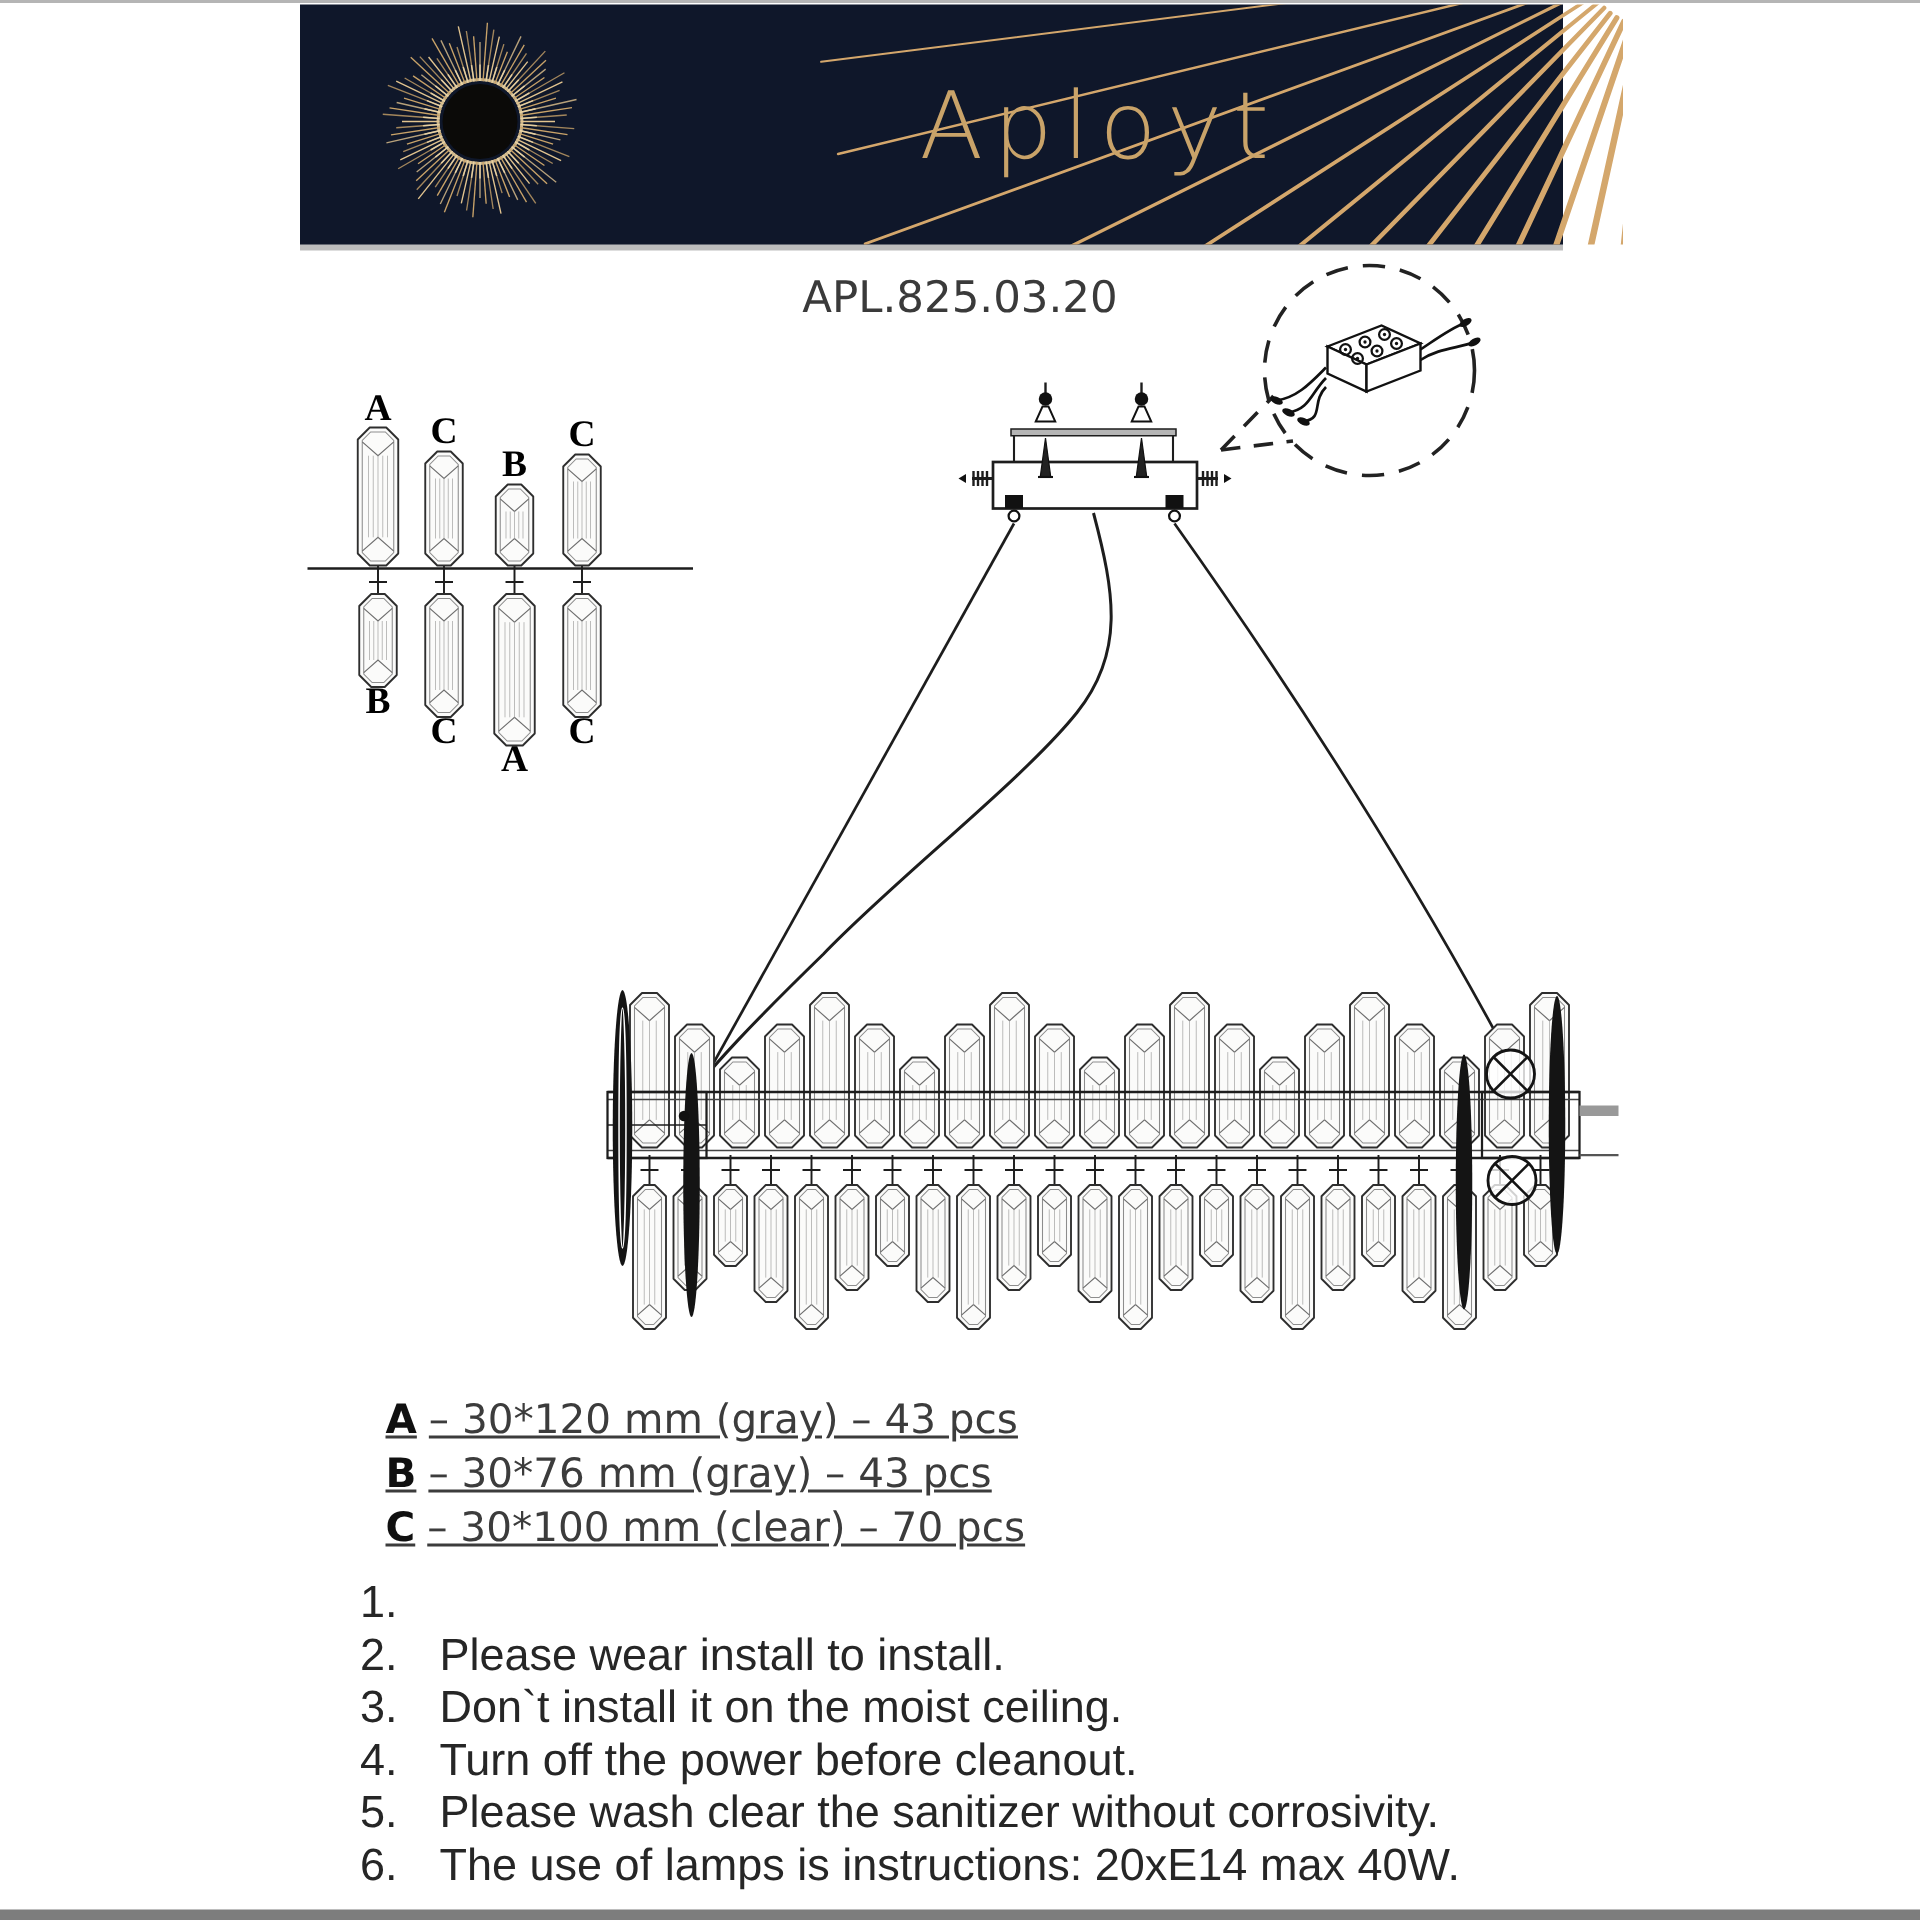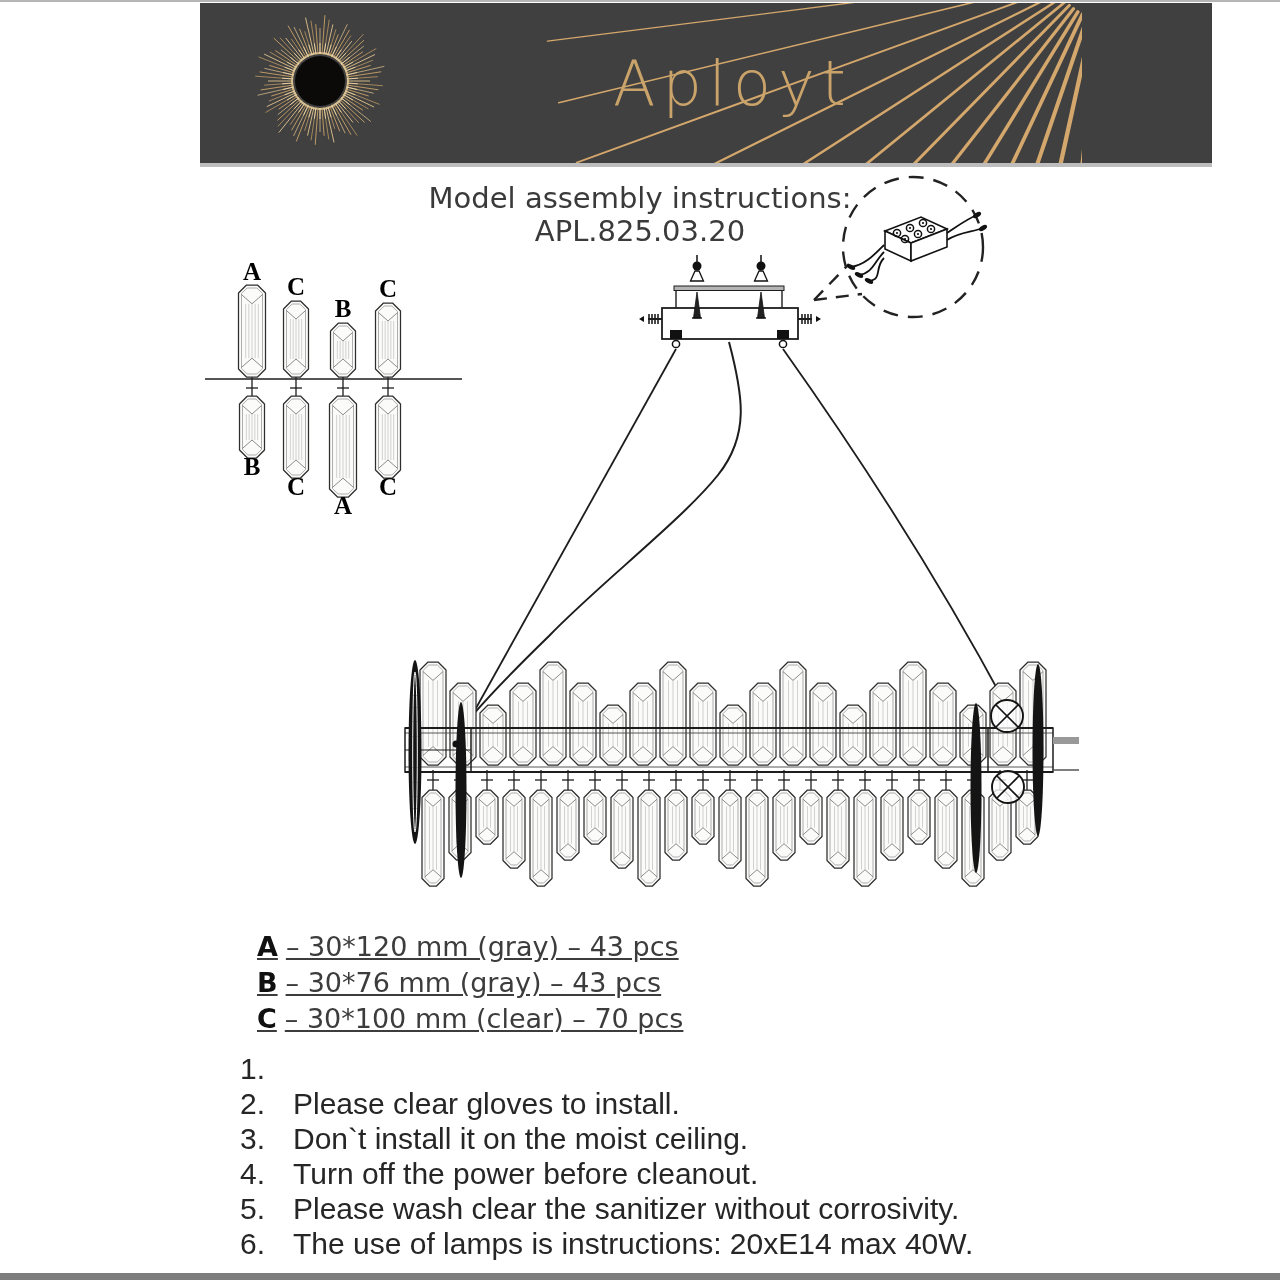--- a/index.html
+++ b/index.html
@@ -1,21 +1,21 @@
 <!DOCTYPE html>
 <html><head>
 <meta charset="utf-8">
 <style>
   html,body{margin:0;padding:0;background:#e8e8e8;}
   .page{position:relative;width:1280px;height:1280px;background:#ffffff;overflow:hidden;
         font-family:"Liberation Sans",sans-serif;}
   .edge-top{position:absolute;top:0;left:0;right:0;height:2px;background:#b5b5b5;}
   .edge-bottom{position:absolute;bottom:0;left:0;right:0;height:7px;background:#7d7d7d;}
 
-  .banner{position:absolute;left:200px;top:3px;width:1012px;height:160px;background:#404040;
+  .banner{position:absolute;left:200px;top:3px;width:842px;height:160px;background:#0f172a;
           box-shadow:0 4px 0 #bdbdbd;}
   .banner svg{position:absolute;left:0;top:0;}
   .brand{position:absolute;left:413px;top:44px;font-family:"DejaVu Sans",sans-serif;
          font-weight:200;font-size:62px;letter-spacing:7px;color:#c9a369;}
 
   .title-block{position:absolute;left:0;top:182px;width:1280px;text-align:center;
                font-family:"DejaVu Sans",sans-serif;color:#3a3a3a;}
   .title-line{font-size:29px;line-height:33px;}
   .model-line{font-size:29px;line-height:33px;}
 
@@ -182,21 +182,20 @@
           <line x1="860.0058355085082" y1="-10.657511399123464" x2="401.4014142659289" y2="216.99570034355955" stroke="#d4a76c" stroke-width="2.17" stroke-linecap="round"></line>
           <line x1="857.8947542022764" y1="-15.583033120367894" x2="376.7721323598913" y2="159.53128026237457" stroke="#d4a76c" stroke-width="1.90" stroke-linecap="round"></line>
           <line x1="856.3458719722298" y1="-20.71317857107568" x2="358.70183967601406" y2="99.67958333745042" stroke="#d4a76c" stroke-width="1.63" stroke-linecap="round"></line>
           <line x1="855.3784943369051" y1="-25.98400478891338" x2="347.41576726389246" y2="38.18661079601054" stroke="#d4a76c" stroke-width="1.36" stroke-linecap="round"></line>
         </g>
       </svg>
     <div class="brand">Aployt</div>
   </div>
 
   <div class="title-block">
-    <div class="title-line">Model assembly instructions:</div>
     <div class="model-line">APL.825.03.20</div>
   </div>
 
   <svg id="drawing" width="1280" height="1280" viewBox="0 0 1280 1280">
       <g>
         <line x1="205" y1="379" x2="462" y2="379" stroke="#1d1d1d" stroke-width="1.6"></line>
         <line x1="252" y1="377" x2="252" y2="396" stroke="#1d1d1d" stroke-width="1.3"></line>
         <line x1="246" y1="388" x2="258" y2="388" stroke="#1d1d1d" stroke-width="1.3"></line>
         <path d="M246.5,285L257.5,285L265.5,293L265.5,369L257.5,377L246.5,377L238.5,369L238.5,293Z" fill="#fbfbfa" stroke="#2e2e2e" stroke-width="1.25" stroke-linejoin="round"></path>
         <path d="M247.1,288L256.9,288L262.5,293.6L262.5,368.4L256.9,374L247.1,374L241.5,368.4L241.5,293.6Z" fill="none" stroke="#8d8d8d" stroke-width="0.7"></path>
@@ -744,21 +743,21 @@
     <div class="part-row"><b>B</b><span>– 30*76 mm (gray) – 43 pcs</span></div>
     <div class="part-row"><b>C</b><span>– 30*100 mm (clear) – 70 pcs</span></div>
   </div>
 
   <div class="instructions">
     <div class="instr-row">
         <span class="num">1.</span>
       </div>
     <div class="instr-row">
         <span class="num">2.</span>
-        <span class="txt">Please clear gloves to install.</span>
+        <span class="txt">Please wear install to install.</span>
       </div>
     <div class="instr-row">
         <span class="num">3.</span>
         <span class="txt">Don`t install it on the moist ceiling.</span>
       </div>
     <div class="instr-row">
         <span class="num">4.</span>
         <span class="txt">Turn off the power before cleanout.</span>
       </div>
     <div class="instr-row">

